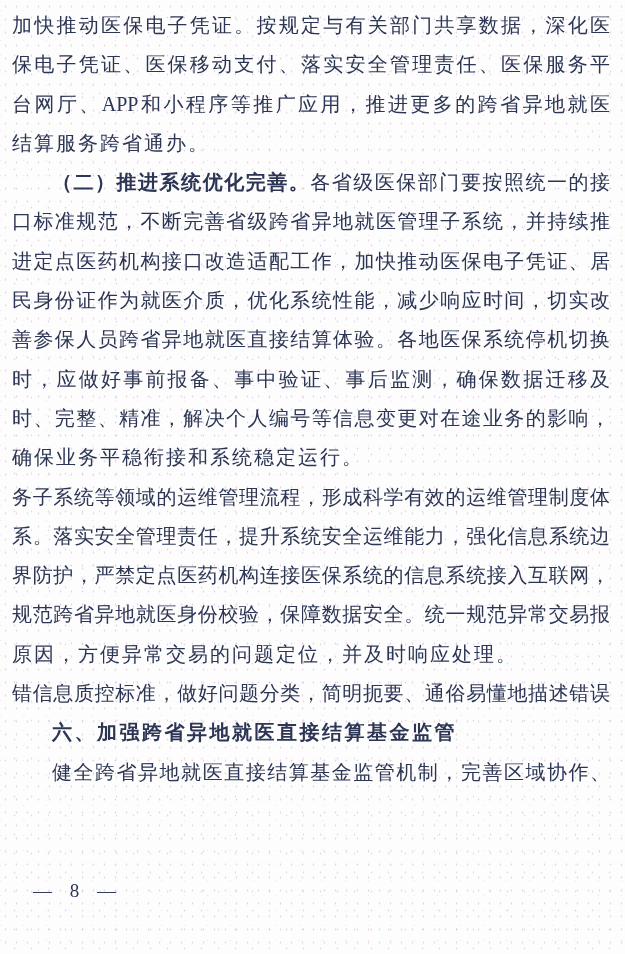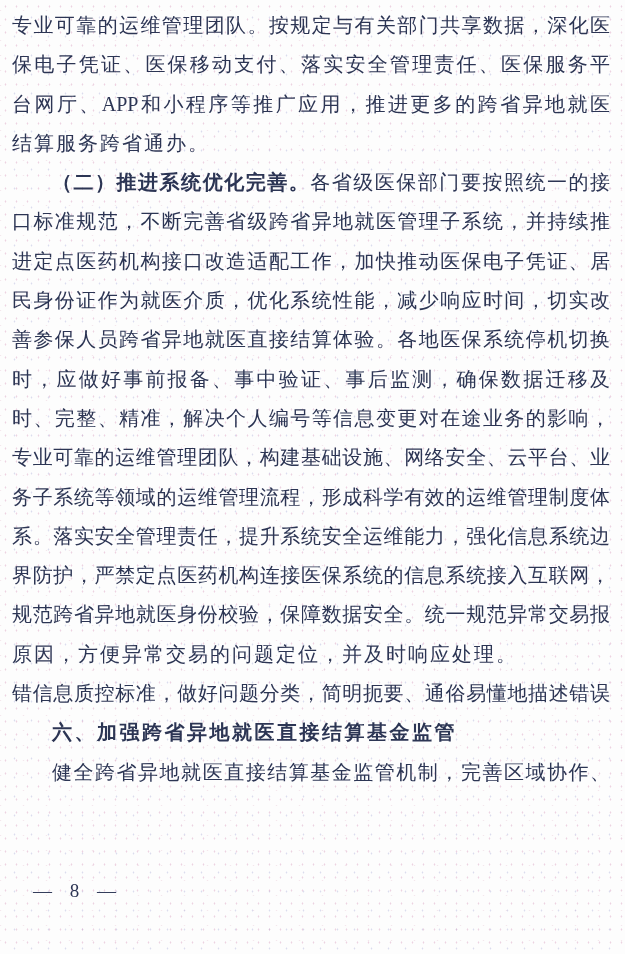--- a/index.html
+++ b/index.html
@@ -61,32 +61,32 @@
     letter-spacing:2px;
     word-spacing:9px;
     color:var(--ink);
   }
 </style>
 </head>
 <body>
 
 <div class="page">
   <div class="text-block">
-      <div class="line just"><span>专业可靠的运维管理团队。按规定与有关部门共享数据，深化医</span></div>
+      <div class="line just"><span>加快推动医保电子凭证。按规定与有关部门共享数据，深化医</span></div>
       <div class="line just"><span>保电子凭证、医保移动支付、落实安全管理责任、医保服务平</span></div>
       <div class="line just"><span>台网厅、APP和小程序等推广应用，推进更多的跨省异地就医</span></div>
       <div class="line nojust"><span>结算服务跨省通办。</span></div>
       <div class="line just" style="text-indent: 2em;"><span class="seg-bold">（二）推进系统优化完善。</span><span>各省级医保部门要按照统一的接</span></div>
       <div class="line just"><span>口标准规范，不断完善省级跨省异地就医管理子系统，并持续推</span></div>
       <div class="line just"><span>进定点医药机构接口改造适配工作，加快推动医保电子凭证、居</span></div>
       <div class="line just"><span>民身份证作为就医介质，优化系统性能，减少响应时间，切实改</span></div>
       <div class="line just"><span>善参保人员跨省异地就医直接结算体验。各地医保系统停机切换</span></div>
       <div class="line just"><span>时，应做好事前报备、事中验证、事后监测，确保数据迁移及</span></div>
       <div class="line just"><span>时、完整、精准，解决个人编号等信息变更对在途业务的影响，</span></div>
-      <div class="line just"><span>专业可靠的运维管理团队，构建基础设施、网络安全、云平台、业</span></div>
+      <div class="line nojust"><span>确保业务平稳衔接和系统稳定运行。</span></div>
       <div class="line just"><span>务子系统等领域的运维管理流程，形成科学有效的运维管理制度体</span></div>
       <div class="line just"><span>系。落实安全管理责任，提升系统安全运维能力，强化信息系统边</span></div>
       <div class="line just"><span>界防护，严禁定点医药机构连接医保系统的信息系统接入互联网，</span></div>
       <div class="line just"><span>规范跨省异地就医身份校验，保障数据安全。统一规范异常交易报</span></div>
       <div class="line nojust"><span>原因，方便异常交易的问题定位，并及时响应处理。</span></div>
       <div class="line just"><span>错信息质控标准，做好问题分类，简明扼要、通俗易懂地描述错误</span></div>
       <div class="line nojust heading" style="text-indent: 2em;"><span class="seg-bold">六、加强跨省异地就医直接结算基金监管</span></div>
       <div class="line just" style="text-indent: 2em;"><span>健全跨省异地就医直接结算基金监管机制，完善区域协作、</span></div>
     </div>
   <div class="page-number">— 8 —</div>

